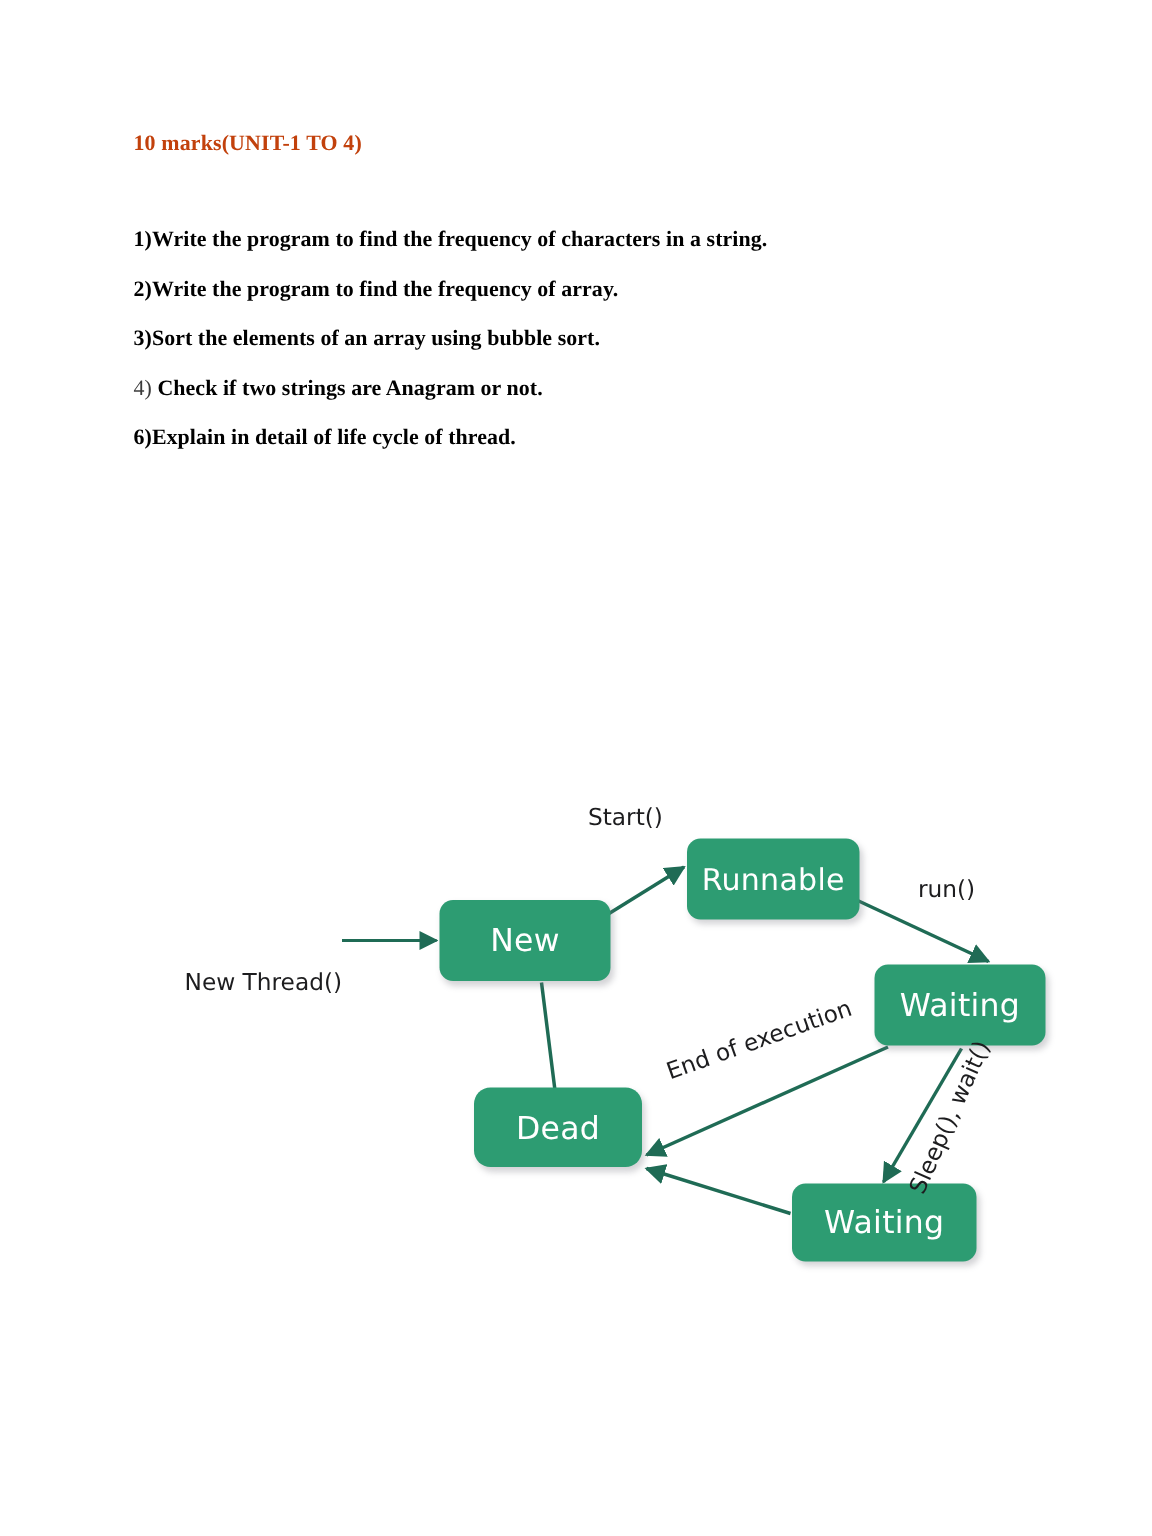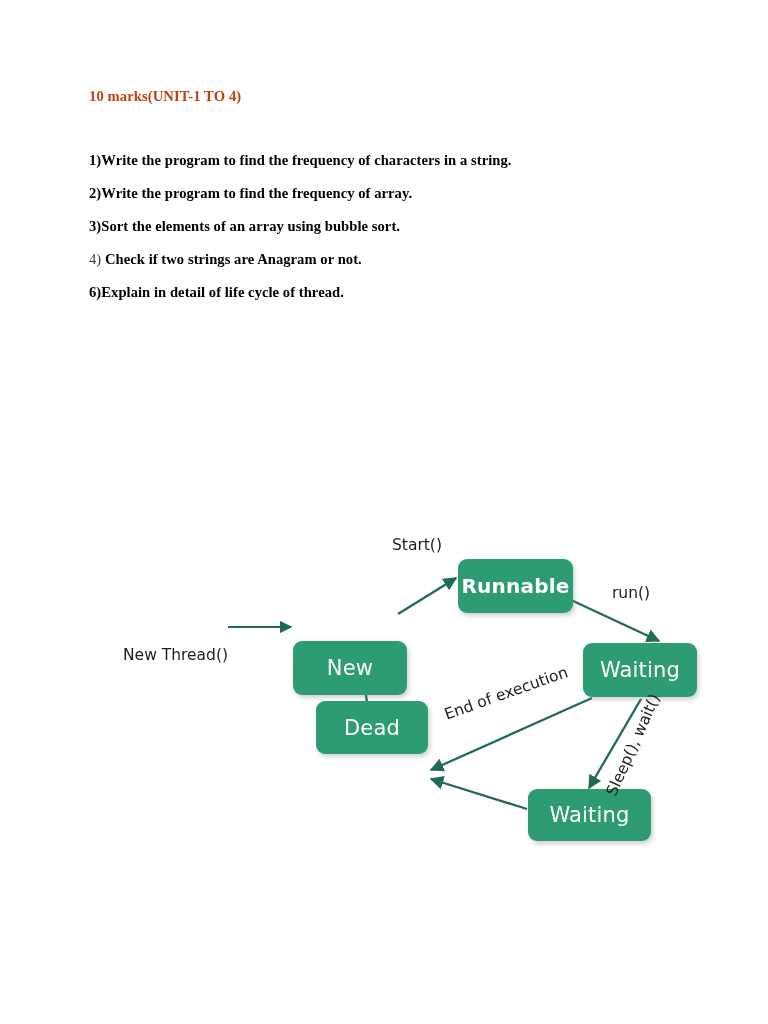--- a/index.html
+++ b/index.html
@@ -78,24 +78,24 @@
     align-items: center;
     justify-content: center;
     color: #ffffff;
     font-family: "DejaVu Sans", "Liberation Sans", sans-serif;
     font-weight: 400;
     font-size: 21px;
     letter-spacing: 0.2px;
     pointer-events: auto;
   }
 
-  .node-new      { left: 293px; top: 600px; width: 114px; height: 54px; margin-top: 41px; }
-  .node-runnable { left: 458px; top: 559px; width: 115px; height: 54px; font-size: 20px; font-weight: bold; }
+  .node-new      { left: 293px; top: 600px; width: 114px; height: 54px; }
+  .node-runnable { left: 458px; top: 559px; width: 115px; height: 54px; font-size: 20px; }
   .node-running  { left: 583px; top: 643px; width: 114px; height: 54px; }
-  .node-dead     { left: 316px; top: 701px; width: 112px; height: 53px; }
+  .node-dead     { left: 316px; top: 725px; width: 112px; height: 53px; border-radius: 11px; }
   .node-waiting  { left: 528px; top: 789px; width: 123px; height: 52px; }
 
   .edge-label {
     position: absolute;
     font-family: "DejaVu Sans", "Liberation Sans", sans-serif;
     font-size: 15.5px;
     color: #1d1d1f;
     white-space: nowrap;
     pointer-events: auto;
   }

